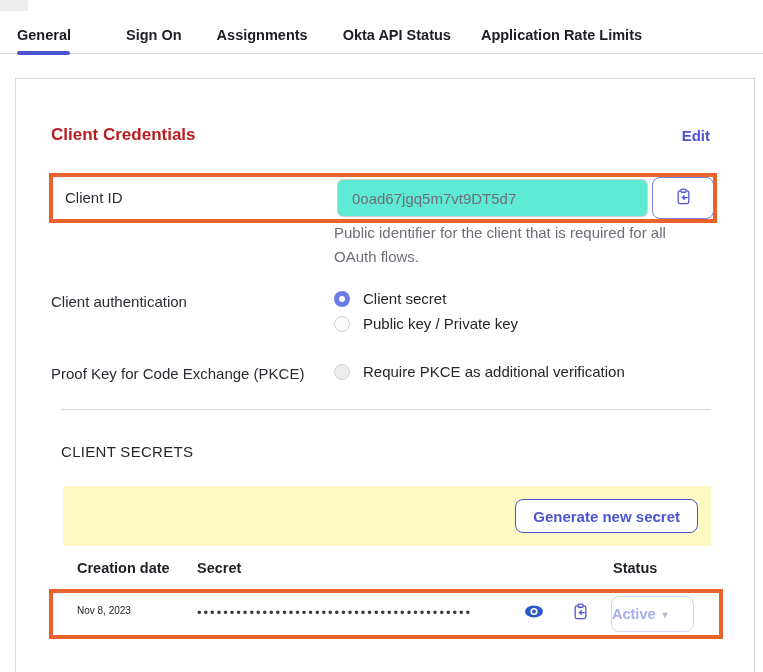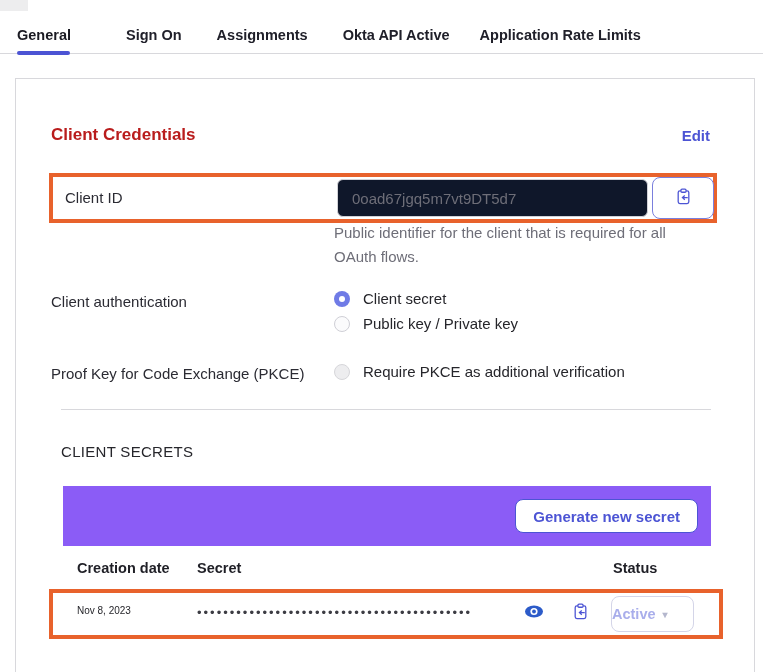--- a/index.html
+++ b/index.html
@@ -54,21 +54,21 @@
   .hl-box {
     position: absolute; border: 4px solid #E8622C; background: transparent;
   }
   .hl-clientid { left: 33px; top: 94px; width: 668px; height: 50px; }
   .field-label {
     position: absolute; font-size: 15px; color: #2b2b33;
   }
   .hl-clientid .field-label { left: 12px; top: 12px; }
   .clientid-input {
     position: absolute; left: 284px; top: 2px; width: 311px; height: 38px;
-    background: #0f172a; border: 1px solid #d1d1d6; border-radius: 6px;
+    background: #5eead4; border: 1px solid #d1d1d6; border-radius: 6px;
     font-family: "Liberation Sans", sans-serif;
     font-size: 15px; color: #6e6e78; padding: 0 14px; outline: none;
   }
   .copy-btn {
     position: absolute; left: 599px; top: 0px; width: 62px; height: 42px;
     background: #ffffff; border: 1px solid #7a7fdd; border-radius: 8px;
     display: flex; align-items: center; justify-content: center;
     color: #4C54D4; cursor: pointer;
   }
   .help-text {
@@ -102,21 +102,21 @@
     position: absolute; left: 45px; top: 330px; width: 650px; height: 0;
     border-top: 1px solid #d8d8dc;
   }
   
   .secrets-title {
     position: absolute; left: 45px; top: 364px;
     font-size: 15px; font-weight: 400; color: #26262b; letter-spacing: 0.3px;
   }
   .secrets-panel {
     position: absolute; left: 47px; top: 407px; width: 648px; height: 60px;
-    background: #8b5cf6;
+    background: #fef9c3;
   }
   .generate-btn {
     position: absolute; right: 13px; top: 13px; height: 34px;
     background: #fff; border: 1px solid #4C54D4; border-radius: 8px;
     color: #4C54D4; font-weight: 700; font-size: 15px;
     padding: 0 17px; display: flex; align-items: center; cursor: pointer;
     font-family: "Liberation Sans", sans-serif;
   }
   .th { position: absolute; top: 481px; font-size: 14.5px; font-weight: 700; color: #1f1f26; }
   .th-date   { left: 61px; }
@@ -151,21 +151,21 @@
 </head>
 <body>
 
 <div class="corner-artifact"></div>
 
 <div class="tabbar">
   <div class="tabs">
     <div class="tab t0 active">General</div>
     <div class="tab t1">Sign On</div>
     <div class="tab t2">Assignments</div>
-    <div class="tab t3">Okta API Active</div>
+    <div class="tab t3">Okta API Status</div>
     <div class="tab t4">Application Rate Limits</div>
   </div>
   <div class="tab-underline"></div>
 </div>
 
 <div class="card">
 
   <div class="section-title">Client Credentials</div>
   <div class="edit-link">Edit</div>
 

